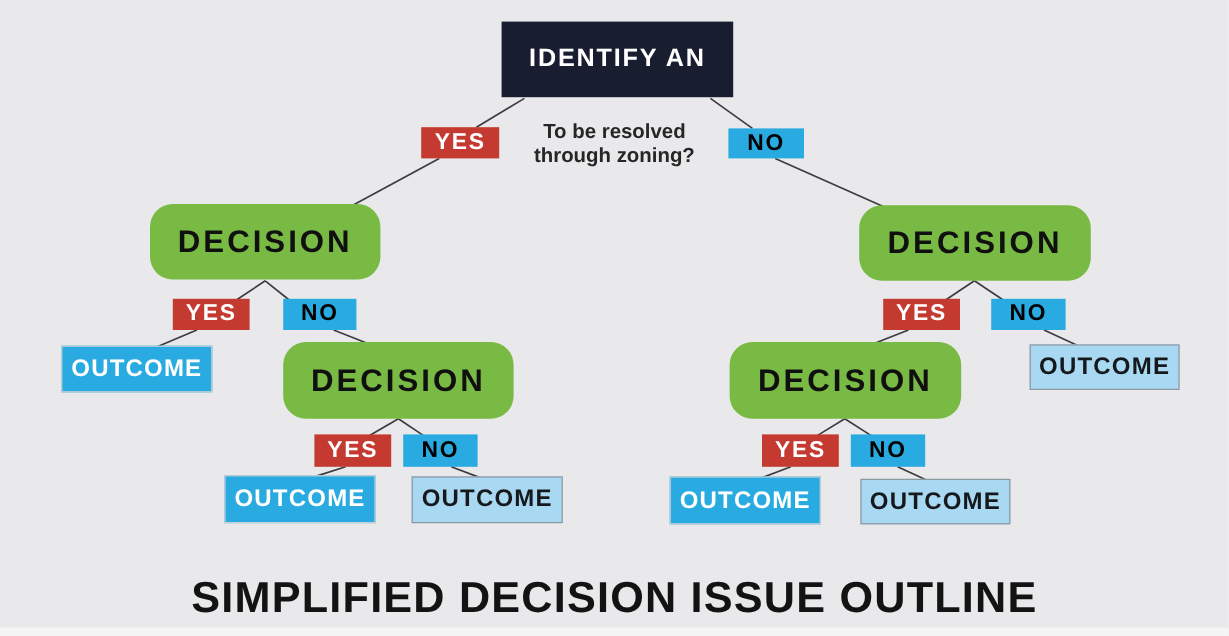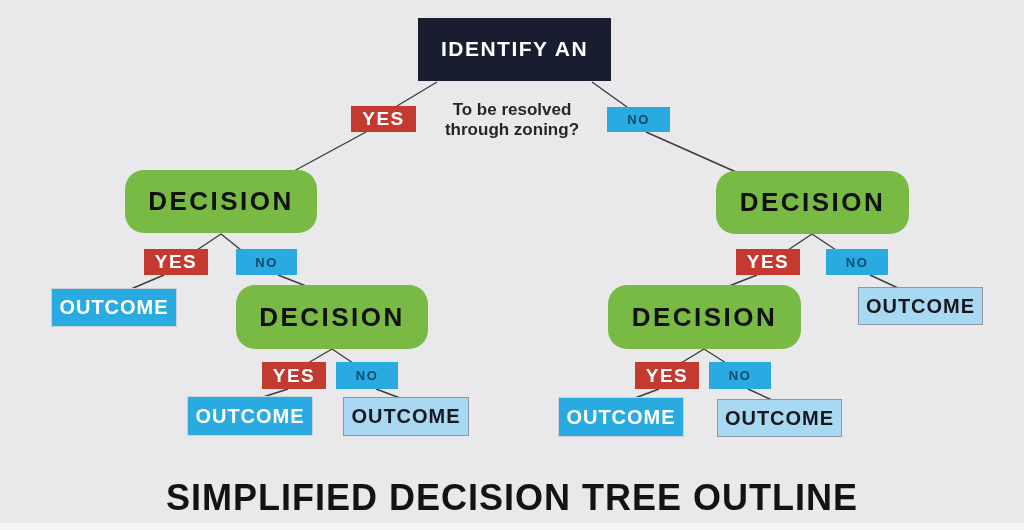--- a/index.html
+++ b/index.html
@@ -17,21 +17,21 @@
     font-weight:bold;box-sizing:border-box;text-align:center;
   }
   .start{
     background:#181d30;color:#ffffff;font-size:21px;letter-spacing:1.5px;line-height:1.25;
     flex-direction:column;
   }
   .decision{
     background:#79ba44;color:#101010;font-size:26px;letter-spacing:2.5px;border-radius:19px;
   }
   .tag-yes{background:#c43a30;color:#ffffff;font-size:19px;letter-spacing:1.5px;}
-  .tag-no{background:#29abe2;color:#0c4a6e;font-size:13px;letter-spacing:1.5px;}
+  .tag-no{background:#29abe2;color:#000000;font-size:19px;letter-spacing:1.5px;}
   .outcome-primary{
     background:#29abe2;color:#ffffff;font-size:20px;letter-spacing:1px;
     border:1px solid #ccd1d5;
   }
   .outcome-secondary{
     background:#a9d9f2;color:#16191c;font-size:20px;letter-spacing:1px;
     border:1px solid #8f979e;
   }
   .question{
     position:absolute;color:#262626;font-weight:bold;font-size:17px;line-height:1.18;
@@ -123,16 +123,16 @@
   <div class="box tag-yes n-yesL2" style="background: rgb(196, 58, 48);">YES</div>
   <div class="box tag-no n-noL2" style="background: rgb(41, 171, 226);">NO</div>
   <div class="box outcome-primary n-outL2y" style="background: rgb(41, 171, 226);">OUTCOME</div>
   <div class="box outcome-secondary n-outL2n" style="background: rgb(169, 217, 242);">OUTCOME</div>
 
   <div class="box tag-yes n-yesR2" style="background: rgb(196, 58, 48);">YES</div>
   <div class="box tag-no n-noR2" style="background: rgb(41, 171, 226);">NO</div>
   <div class="box outcome-primary n-outR2y" style="background: rgb(41, 171, 226);">OUTCOME</div>
   <div class="box outcome-secondary n-outR2n" style="background: rgb(169, 217, 242);">OUTCOME</div>
 
-  <div class="title">SIMPLIFIED DECISION TREE OUTLINE</div>
+  <div class="title">SIMPLIFIED DECISION ISSUE OUTLINE</div>
 
   <div class="bottom-strip"></div>
 </div>
 
 </body></html>

